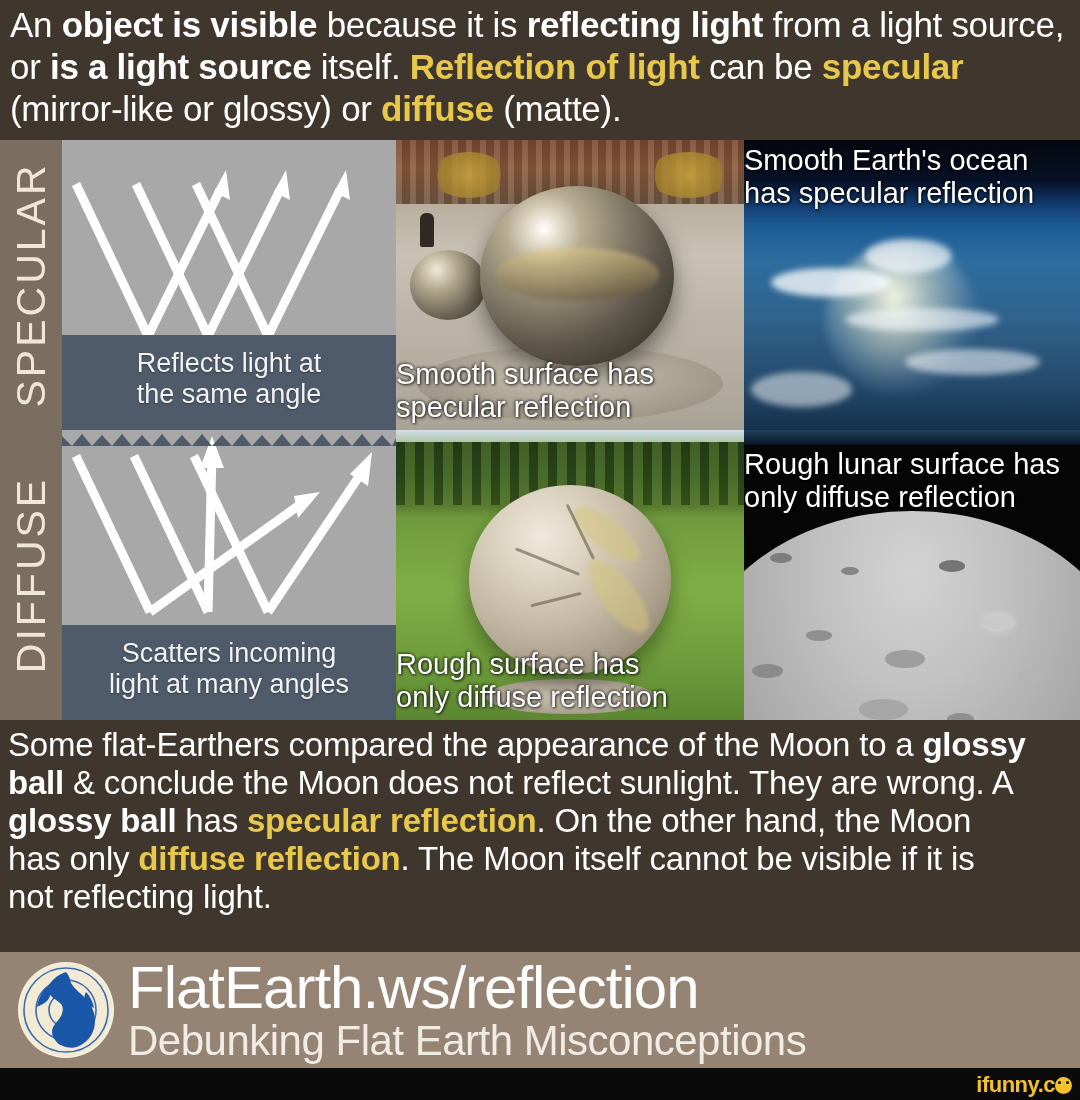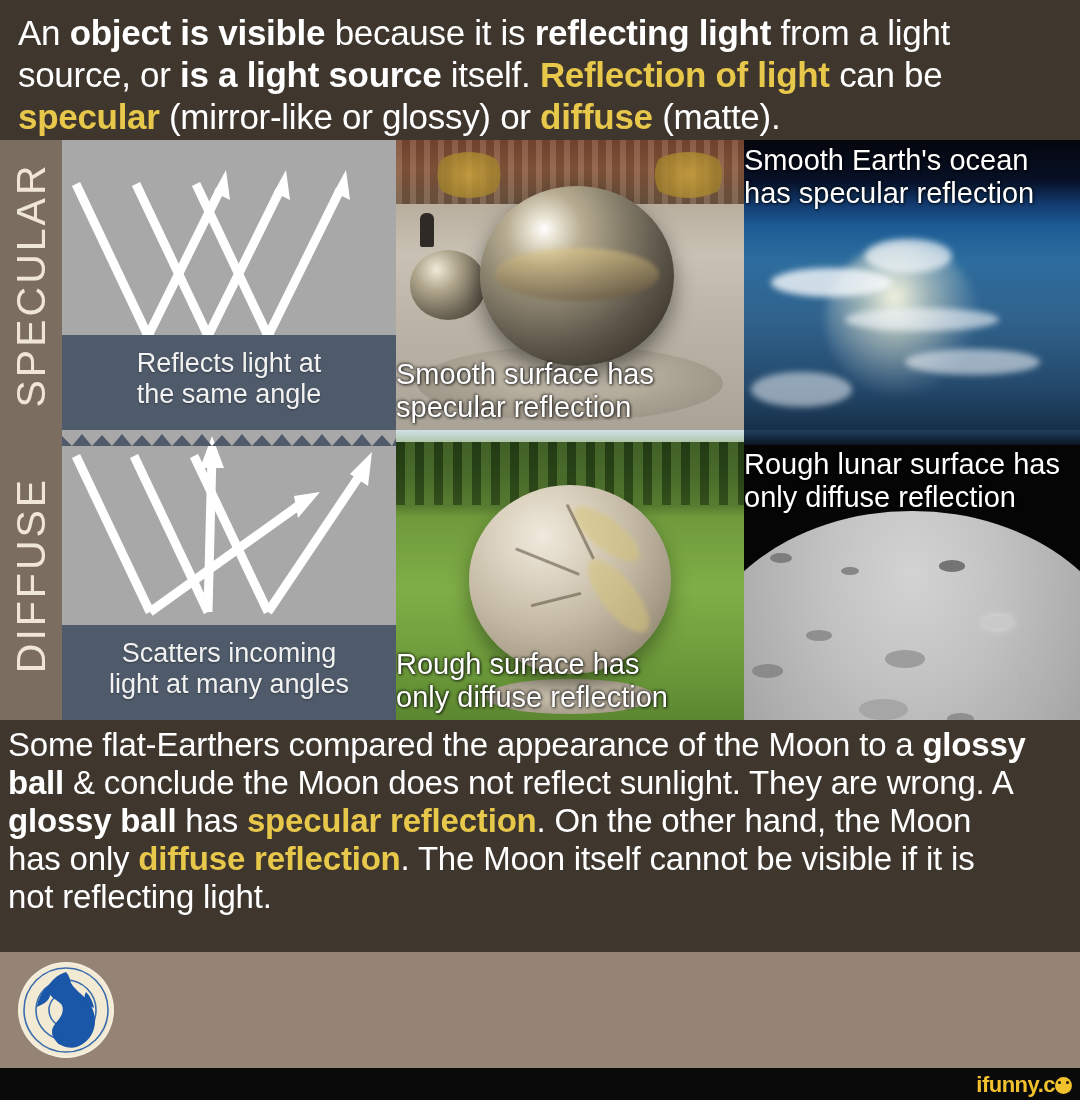--- a/index.html
+++ b/index.html
@@ -2,21 +2,21 @@
 <html><head>
 <meta charset="utf-8">
 <style>
   html,body{margin:0;padding:0;background:#2b2b2b;}
   body{font-family:"Liberation Sans",sans-serif;}
   #poster{position:relative;width:1080px;height:1100px;background:#3f362e;overflow:hidden;}
 
   
   .header{position:absolute;left:0;top:0;width:1080px;height:140px;background:#3f362e;
           box-sizing:border-box;padding:4px 10px 0 10px;}
-  .header p{margin:8px;color:#ffffff;font-size:35px;line-height:42px;letter-spacing:-0.3px;}
+  .header p{margin:0;color:#ffffff;font-size:35px;line-height:42px;letter-spacing:-0.3px;}
   .b{font-weight:bold;color:#ffffff;}
   .g{font-weight:bold;color:#e8c84a;}
 
   
   .grid{position:absolute;left:0;top:140px;width:1080px;height:580px;}
   .strip{position:absolute;left:0;width:62px;height:290px;background:#7b6d60;}
   .strip .vtext{position:absolute;left:50%;top:50%;transform:translate(-50%,-50%) rotate(-90deg);
       white-space:nowrap;color:#efe6d6;font-size:41px;letter-spacing:3px;}
   .cell{position:absolute;overflow:hidden;}
 
@@ -272,18 +272,22 @@
           <path d="M68 30c4 4 7 10 8 16-3-1-6-3-8-6-2-3-2-7 0-10z"></path>
           <path d="M40 70c3 5 8 8 13 9-2 3-6 5-10 4-4-1-6-5-5-9 0-2 1-3 2-4z"></path>
         </g>
         <g fill="none" stroke="#1a57a8" stroke-width="1.6" opacity=".85">
           <circle cx="48" cy="48" r="42"></circle>
           <circle cx="48" cy="48" r="30"></circle>
           <circle cx="48" cy="48" r="17"></circle>
         </g>
       </svg>
     </div>
+    <div class="brand">
+      <span class="url">FlatEarth.ws/reflection</span>
+      <span class="tag">Debunking Flat Earth Misconceptions</span>
+    </div>
   </div>
 
   <div class="blackbar"></div>
   <div class="ifunny"><span>ifunny.c</span><span class="sm"></span></div>
 
 </div>
 
 </body></html>

